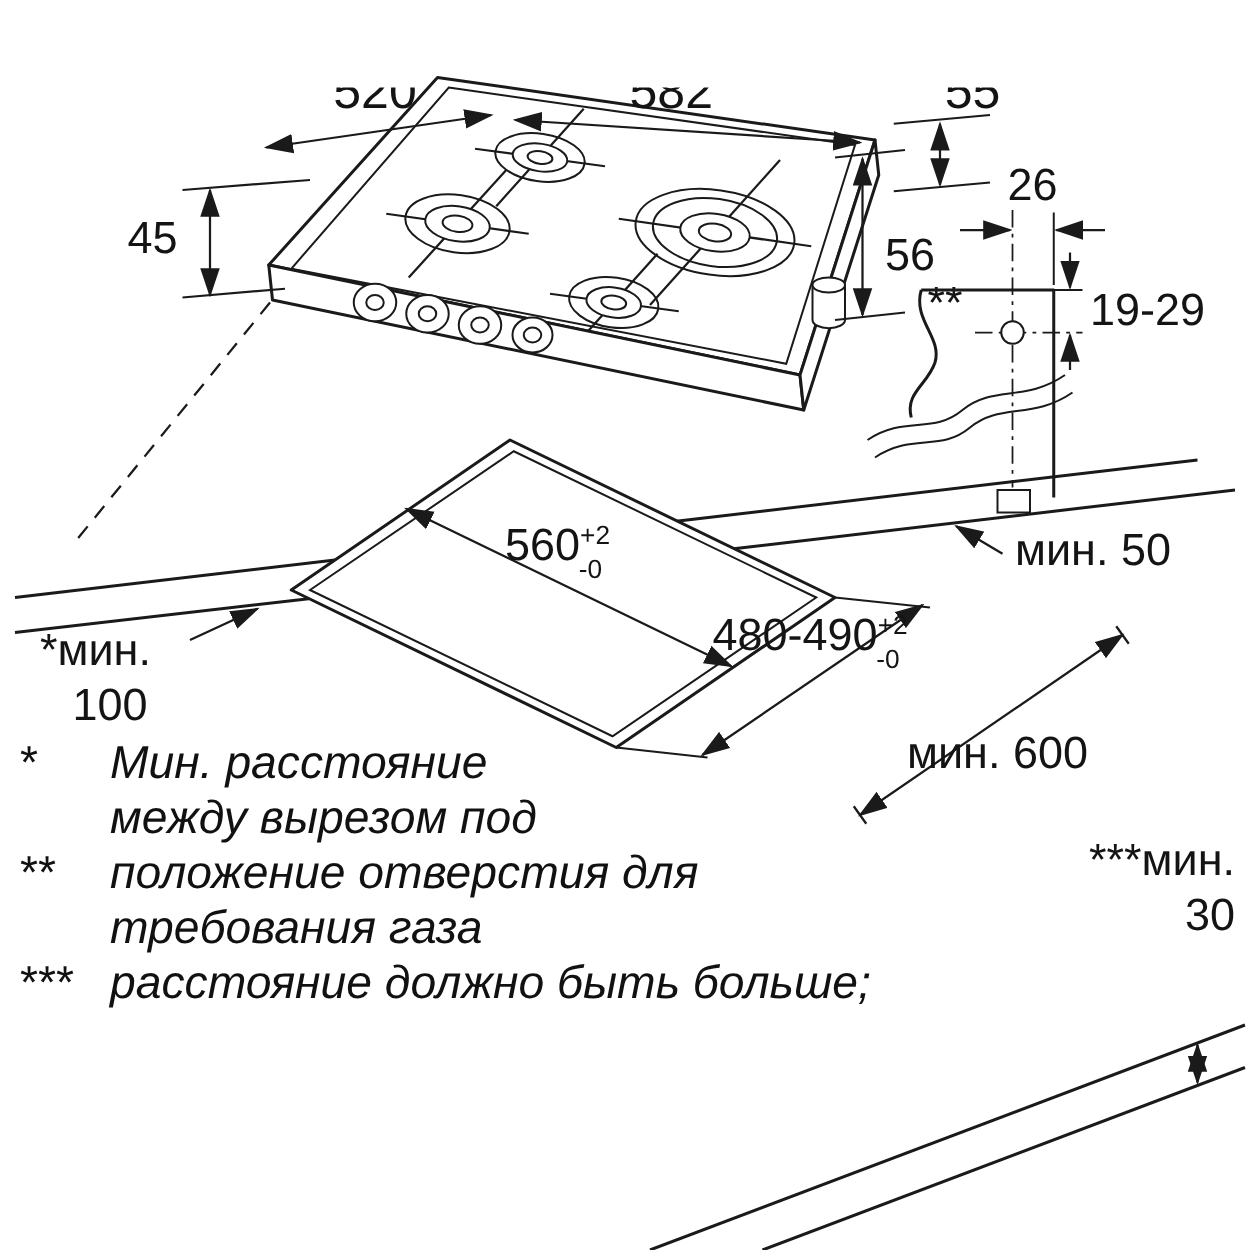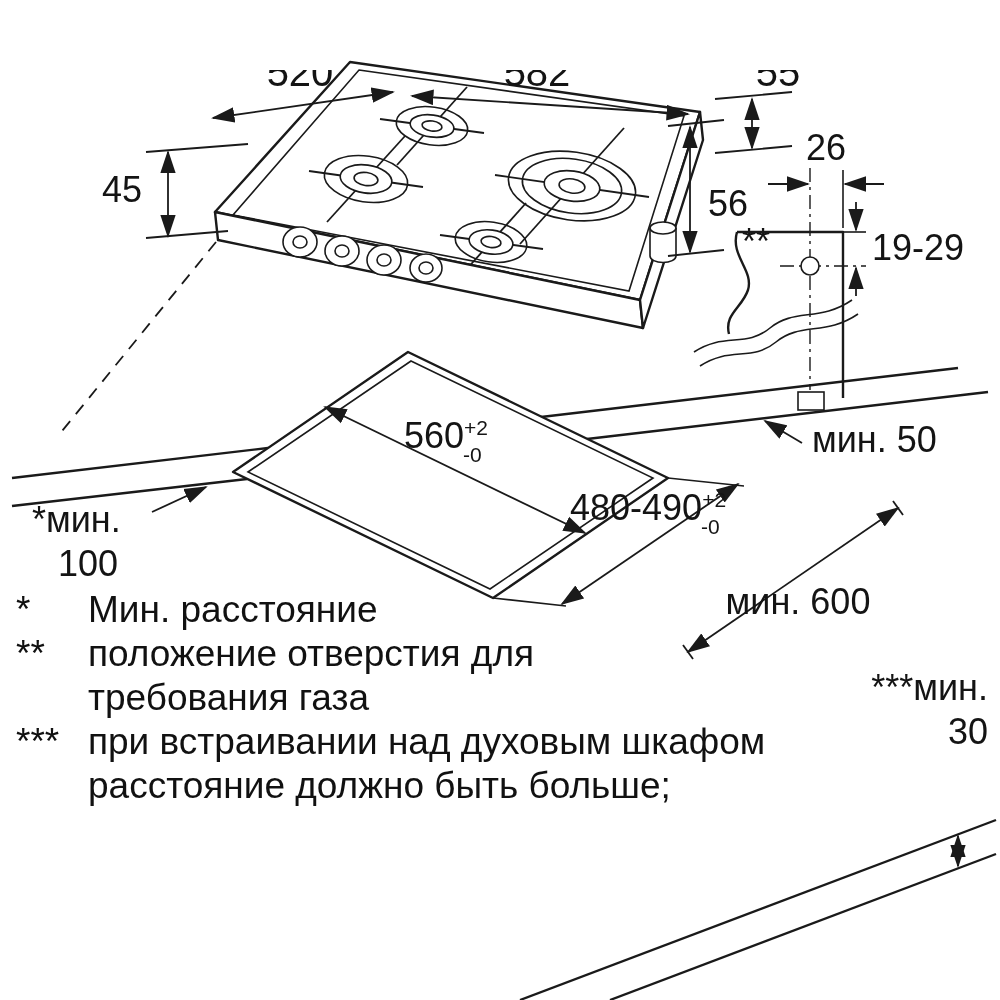--- a/index.html
+++ b/index.html
@@ -13,21 +13,21 @@
   .cut{font-size:40px;}
   .ln{stroke:#1a1a1a;stroke-width:2.4;fill:none;stroke-linejoin:round;}
   .lnthin{stroke:#1a1a1a;stroke-width:1.6;fill:none;}
   .dimln{stroke:#1a1a1a;stroke-width:1.8;fill:none;}
   .dash{stroke:#1a1a1a;stroke-width:1.8;fill:none;stroke-dasharray:12 9;}
   .dashdot{stroke:#1a1a1a;stroke-width:1.4;fill:none;stroke-dasharray:14 5 3 5;}
   .wh{fill:#ffffff;}
   .footnotes{position:absolute;left:16px;top:588px;}
   .fn-group{display:flex;align-items:flex-start;}
   .fn-marker{width:72px;font-size:37px;line-height:44px;flex:0 0 72px;}
-  .fn-line{font-size:37px;line-height:44px;white-space:nowrap;}
+  .fn-line{font-size:37px;line-height:44px;white-space:nowrap;font-style:italic;}
   .fn-line-clipped{height:36px;overflow:hidden;}
 </style>
 </head>
 <body>
 
 <div class="canvas">
 <svg width="1000" height="1000" viewBox="0 0 1000 1000">
   <defs>
     <marker id="aE" viewBox="0 0 12 8" refX="11" refY="4" markerWidth="13" markerHeight="9" orient="auto">
       <path d="M0,0 L12,4 L0,8 Z" fill="#1a1a1a"></path>
@@ -201,30 +201,30 @@
     <text class="dim" x="988" y="744" text-anchor="end">30</text>
     <line class="dimln" x1="958" y1="836" x2="958" y2="866" marker-start="url(#aS)" marker-end="url(#aE)"></line>
   </g>
 </svg>
 
 <div class="footnotes">
   <div class="fn-group">
     <div class="fn-marker">*</div>
     <div class="fn-lines">
       <div class="fn-line">Мин. расстояние</div>
+      <div class="fn-line">между вырезом под</div>
     </div>
   </div>
   <div class="fn-group">
     <div class="fn-marker">**</div>
     <div class="fn-lines">
       <div class="fn-line">положение отверстия для</div>
       <div class="fn-line">требования газа</div>
     </div>
   </div>
   <div class="fn-group">
     <div class="fn-marker">***</div>
     <div class="fn-lines">
-      <div class="fn-line">при встраивании над духовым шкафом</div>
       <div class="fn-line">расстояние должно быть больше;</div>
     </div>
   </div>
 </div>
 </div>
 
 </body></html>

